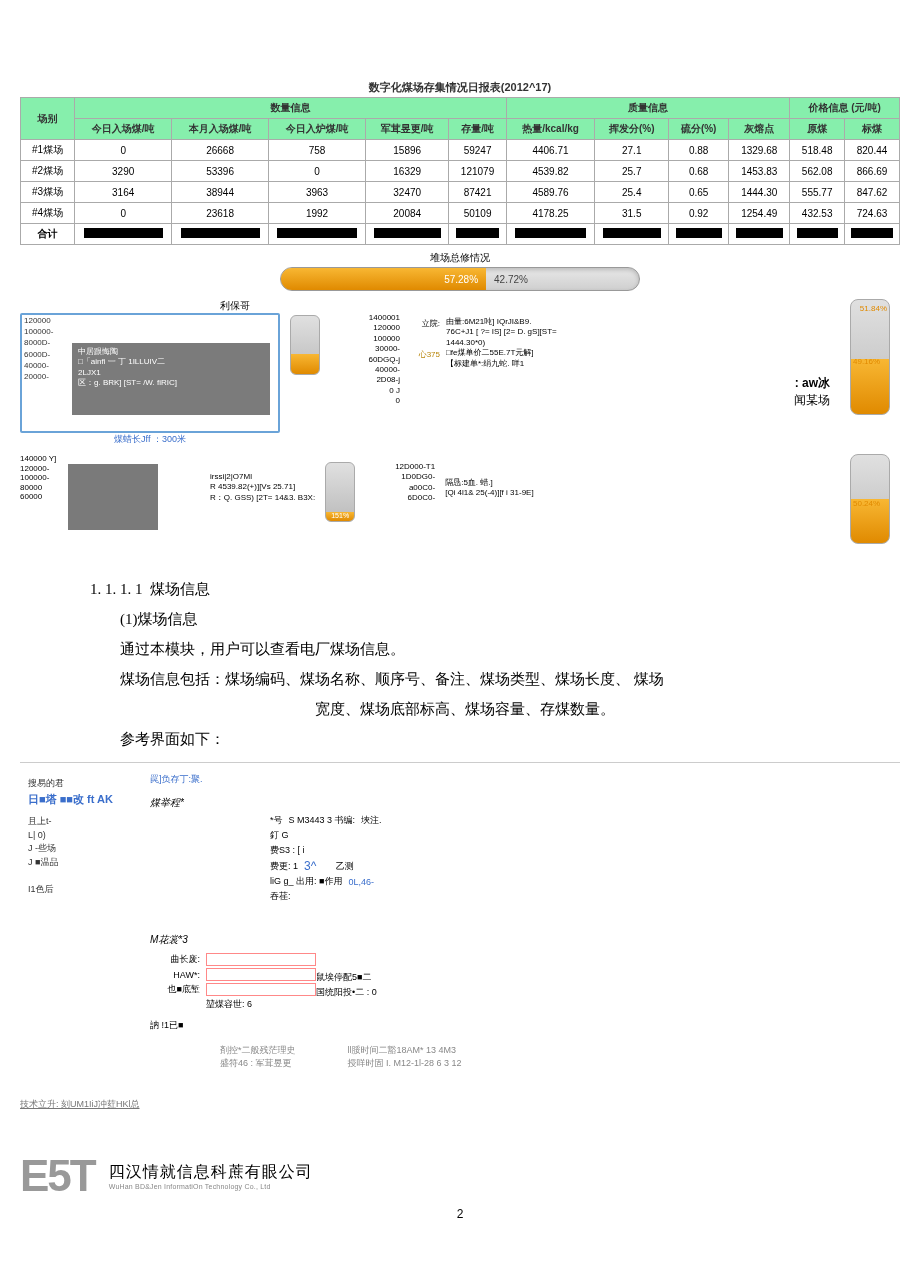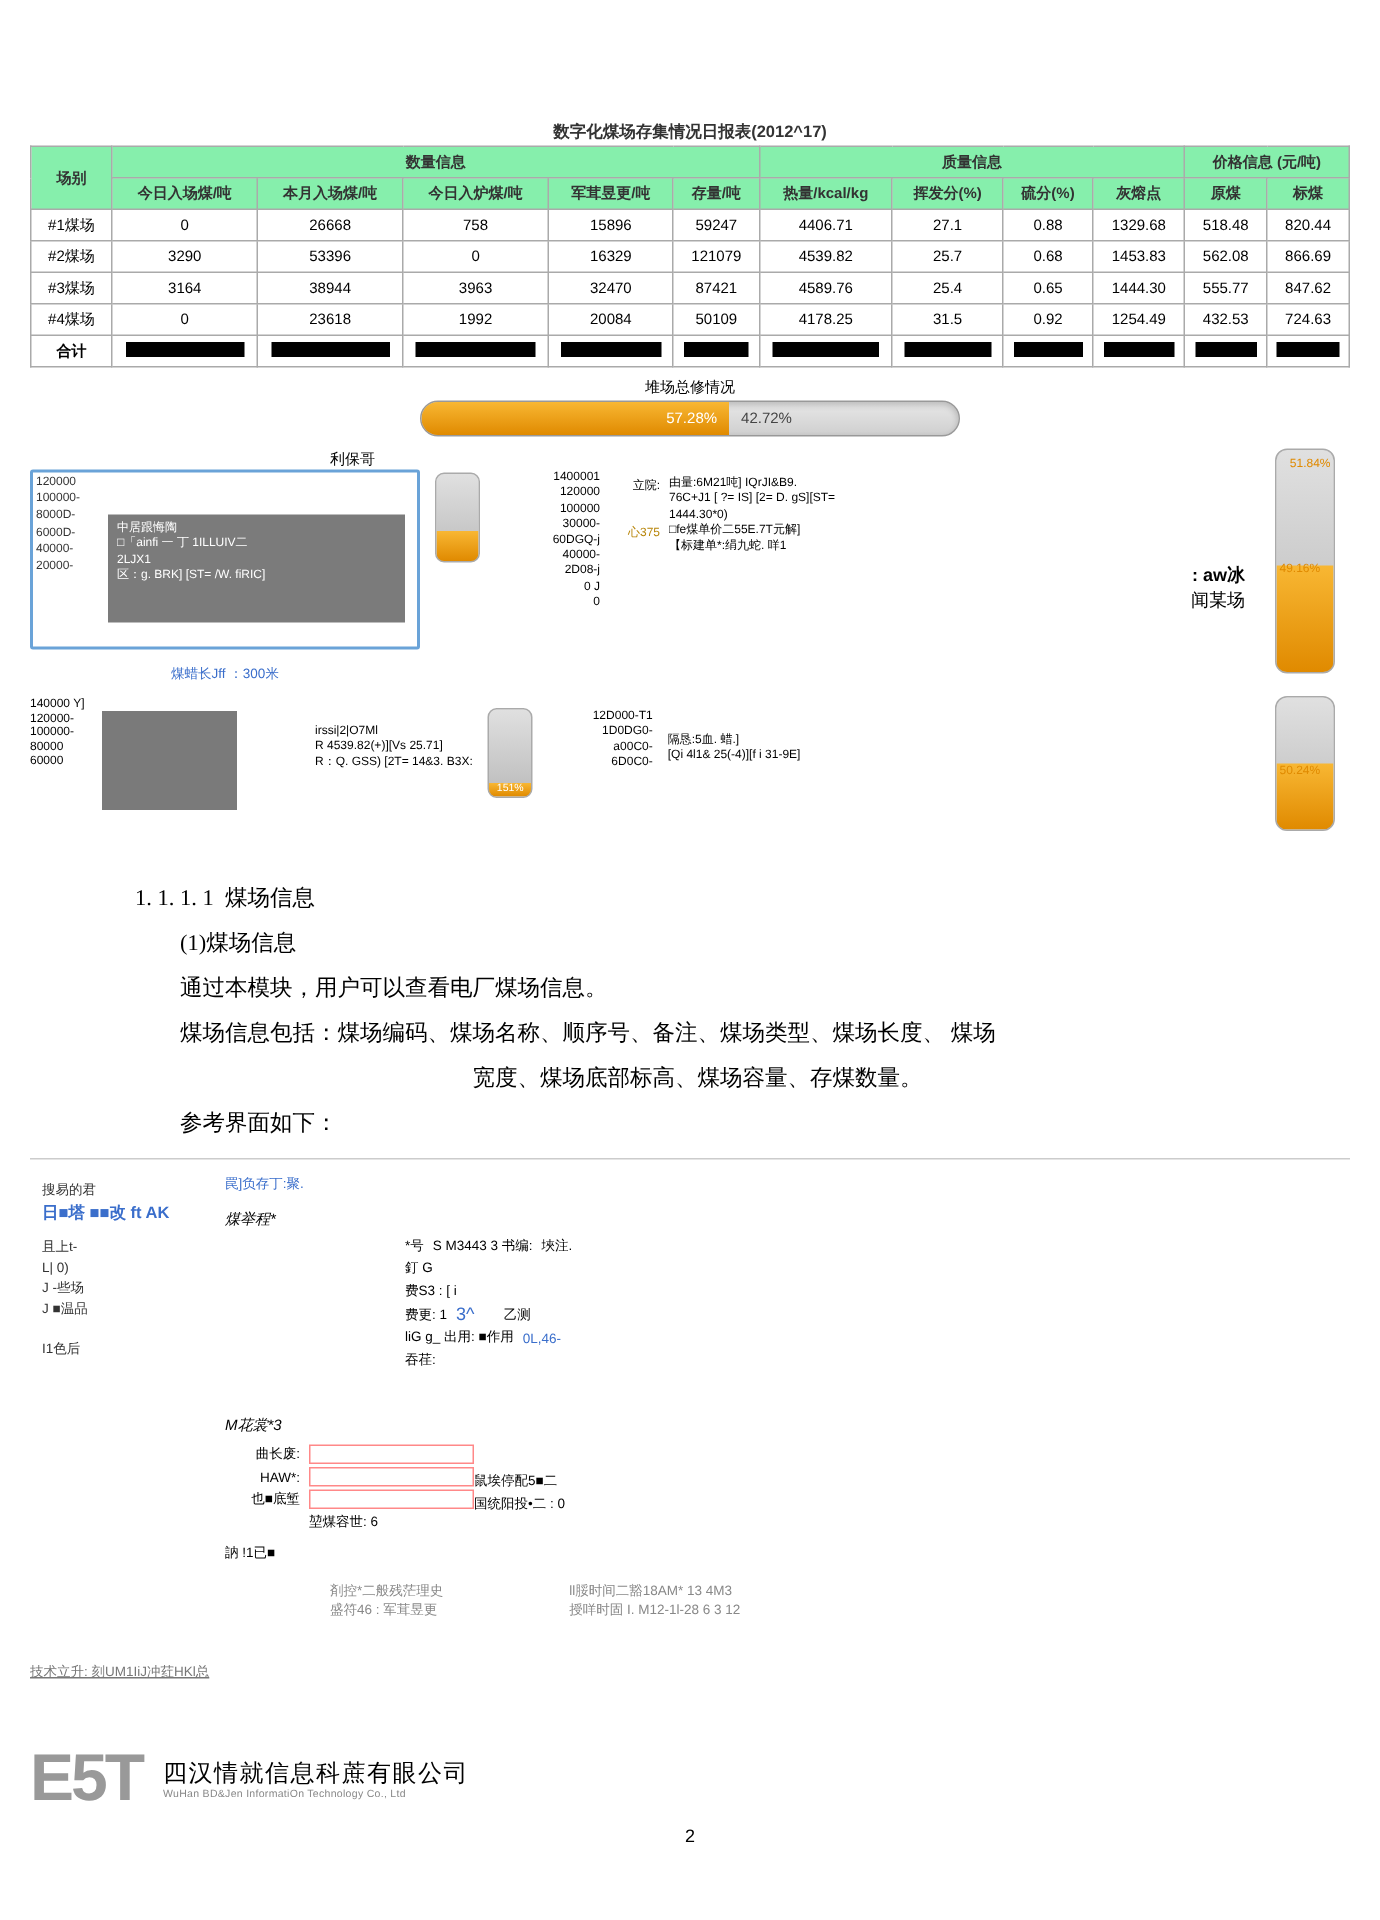--- a/index.html
+++ b/index.html
@@ -22,26 +22,26 @@
   .hpipe .rest { display: flex; align-items: center; justify-content: flex-start; font-size: 10px; padding: 0 8px; color: #444; }
 
   .row2 { display: flex; gap: 10px; margin-top: 8px; }
   .col { flex: 1; position: relative; }
   .col .label { font-size: 10px; text-align: center; }
 
   .chart-box { border: 2px solid #6aa3d8; border-radius: 2px; padding: 4px; font-size: 8px; position: relative; height: 120px; overflow: hidden; background: #fff; }
   .chart-box .yaxis { position: absolute; left: 2px; top: 0; font-size: 8px; color: #333; line-height: 1.4; }
   .chart-box .bigbar { position: absolute; left: 50px; right: 8px; bottom: 16px; top: 28px; background: #6d6d6d; opacity: 0.9; }
   .chart-box .inner-text { position: absolute; left: 56px; top: 32px; font-size: 8px; color: #fff; line-height: 1.3; }
-  .caption { text-align: center; font-size: 9px; margin-top: 10px; }
+  .caption { text-align: center; font-size: 9px; margin-top: 0; }
 
   .mini-cyl { width: 30px; height: 60px; border: 1px solid #aaa; border-radius: 6px; background: linear-gradient(#e0e0e0,#bbb); display: flex; align-items: flex-end; justify-content: center; overflow: hidden; }
   .mini-cyl .fill { width: 100%; background: linear-gradient(#f8b733,#e08a00); text-align: center; font-size: 7px; color: #fff; }
 
-  .tall-cyl { width: 40px; height: 150px; border: 1px solid #aaa; border-radius: 8px; background: linear-gradient(#e0e0e0,#bbb); position: relative; overflow: hidden; margin: 0 auto; }
+  .tall-cyl { width: 40px; height: 116px; border: 1px solid #aaa; border-radius: 8px; background: linear-gradient(#e0e0e0,#bbb); position: relative; overflow: hidden; margin: 0 auto; }
   .tall-cyl .fill { position: absolute; bottom: 0; left: 0; right: 0; background: linear-gradient(#f8b733,#e08a00); }
   .tall-cyl .lbl-top { position: absolute; top: 4px; right: 2px; font-size: 8px; color: #e08a00; }
   .tall-cyl .lbl-mid { position: absolute; top: 50%; left: 2px; font-size: 8px; color: #e08a00; }
 
   .tiny-text { font-size: 8px; line-height: 1.3; }
 
   .row3 { display: flex; gap: 10px; margin-top: 8px; align-items: flex-start; }
   .row3 .chart-box2 { border: none; height: 80px; width: 180px; position: relative; font-size: 8px; }
   .row3 .chart-box2 .yaxis { position: absolute; left: 0; top: 0; line-height: 1.2; }
   .row3 .chart-box2 .bar { position: absolute; left: 48px; top: 10px; bottom: 4px; width: 90px; background: #7a7a7a; }
@@ -323,21 +323,21 @@
           </div>
           <div style="padding-top:18px">
             <div class="row">
                 <span>鼠埃停配5■二</span>
               </div>
             <div class="row">
                 <span>国统阳投•二 : 0</span>
               </div>
           </div>
         </div>
-        <div style="display:flex;gap:84px;margin-top:10px;margin-left:70px" class="grey">
+        <div style="display:flex;gap:52px;margin-top:10px;margin-left:70px" class="grey">
           <div>
             <div>剤控*二般残茫理史</div>
             <div>盛符46 : 军茸昱更</div>
           </div>
           <div>
             <div>ll脮时间二豁18AM* 13 4M3</div>
             <div>授咩时固 I. M12-1l-28 6 3 12</div>
           </div>
         </div>
       </div>

